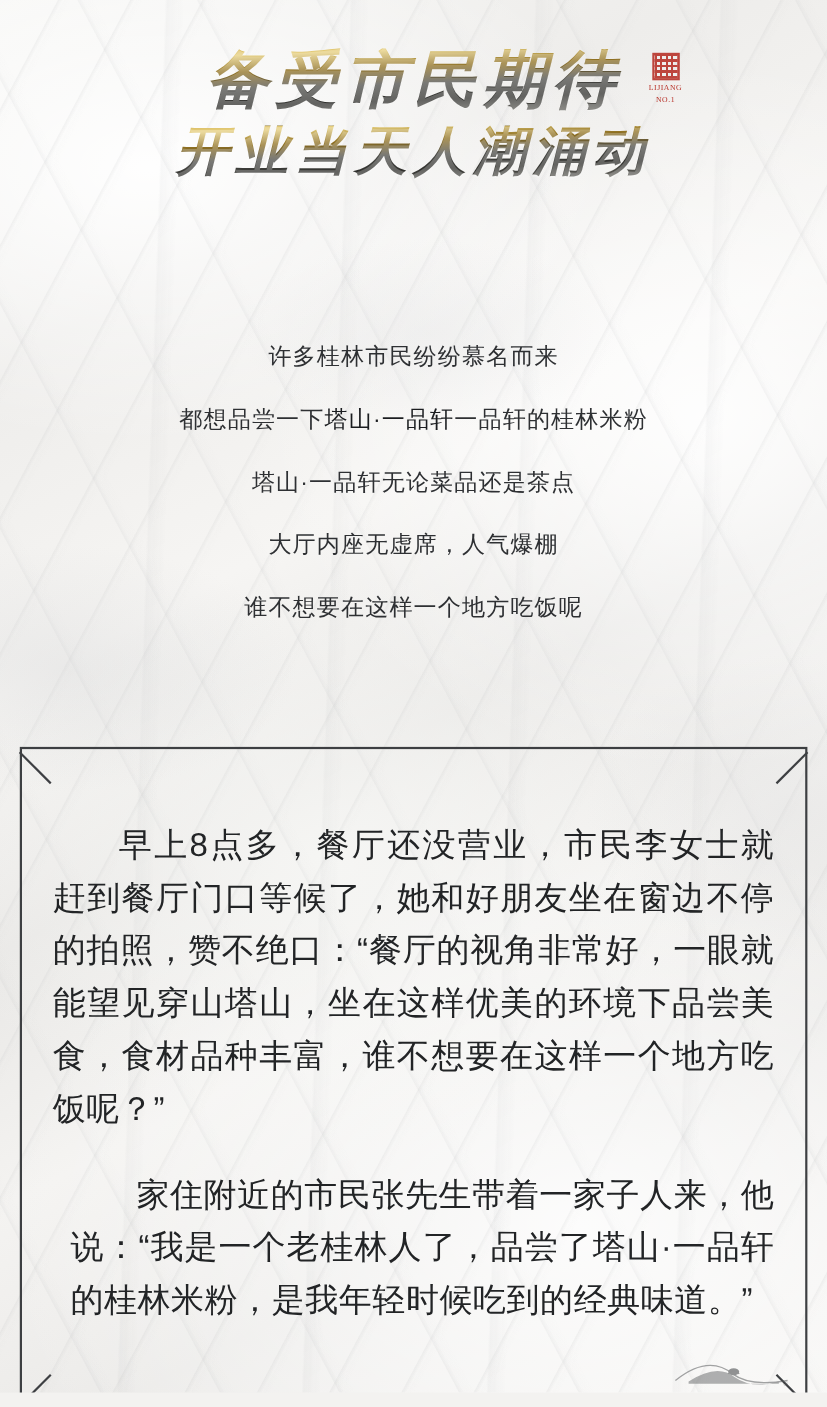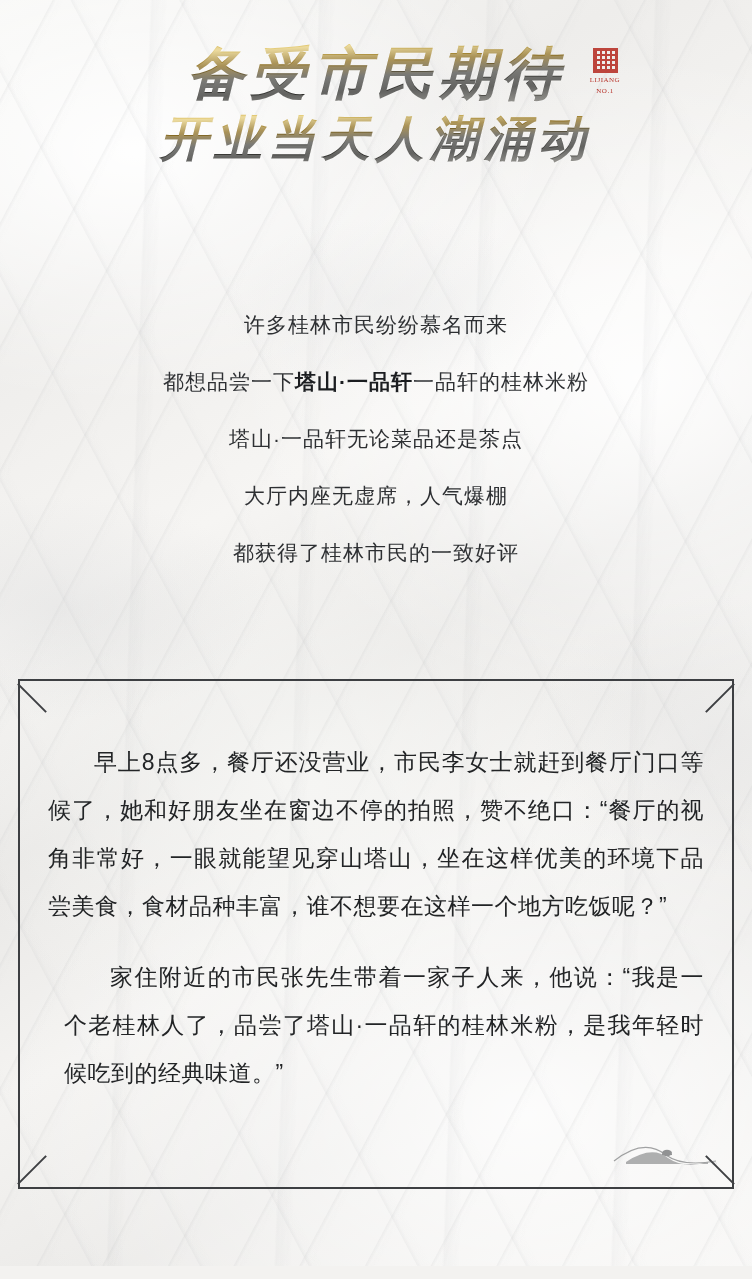--- a/index.html
+++ b/index.html
@@ -103,21 +103,21 @@
   
   .intro {
     margin-top: 132px;
     text-align: center;
     color: #2e3033;
     font-size: 21px;
     line-height: 57px;
     letter-spacing: 1px;
   }
   .intro .brand {
-    font-weight: bold;
+    font-weight: normal;
     color: #1b1d20;
   }
 
   
   .quote-wrap {
     margin: 98px 18px 0 18px;
     position: relative;
   }
   .quote-frame {
     position: relative;
@@ -133,21 +133,21 @@
     height: 2px;
     background: #3d3f42;
   }
   .cut.tl { top: 16px; left: -8px; transform: rotate(45deg); }
   .cut.tr { top: 16px; right: -8px; transform: rotate(-45deg); }
   .cut.bl { bottom: 16px; left: -8px; transform: rotate(-45deg); }
   .cut.br { bottom: 16px; right: -8px; transform: rotate(45deg); }
 
   .quote-para {
     color: #222426;
-    font-size: 23px;
+    font-size: 30px;
     line-height: 48px;
     text-indent: 2em;
     letter-spacing: 0.5px;
     text-align: justify;
   }
   .quote-para + .quote-para { margin-top: 0; margin-left: 16px; }
 
   
   .footer {
     position: absolute;
@@ -176,21 +176,21 @@
       </div>
     </div>
 
     <div class="intro">
       <div>许多桂林市民纷纷慕名而来</div>
       <div>
         <span>都想品尝一下</span><span class="brand">塔山·一品轩</span><span>一品轩的桂林米粉</span>
       </div>
       <div>塔山·一品轩无论菜品还是茶点</div>
       <div>大厅内座无虚席，人气爆棚</div>
-      <div>都获得了桂林市民的一致好评</div>
+      <div>谁不想要在这样一个地方吃饭呢</div>
     </div>
 
     <div class="quote-wrap">
       <div class="quote-frame">
         <span class="cut tl"></span>
         <span class="cut tr"></span>
         <span class="cut bl"></span>
         <span class="cut br"></span>
 
         <p class="quote-para">早上8点多，餐厅还没营业，市民李女士就赶到餐厅门口等候了，她和好朋友坐在窗边不停的拍照，赞不绝口：“餐厅的视角非常好，一眼就能望见穿山塔山，坐在这样优美的环境下品尝美食，食材品种丰富，谁不想要在这样一个地方吃饭呢？”</p>

